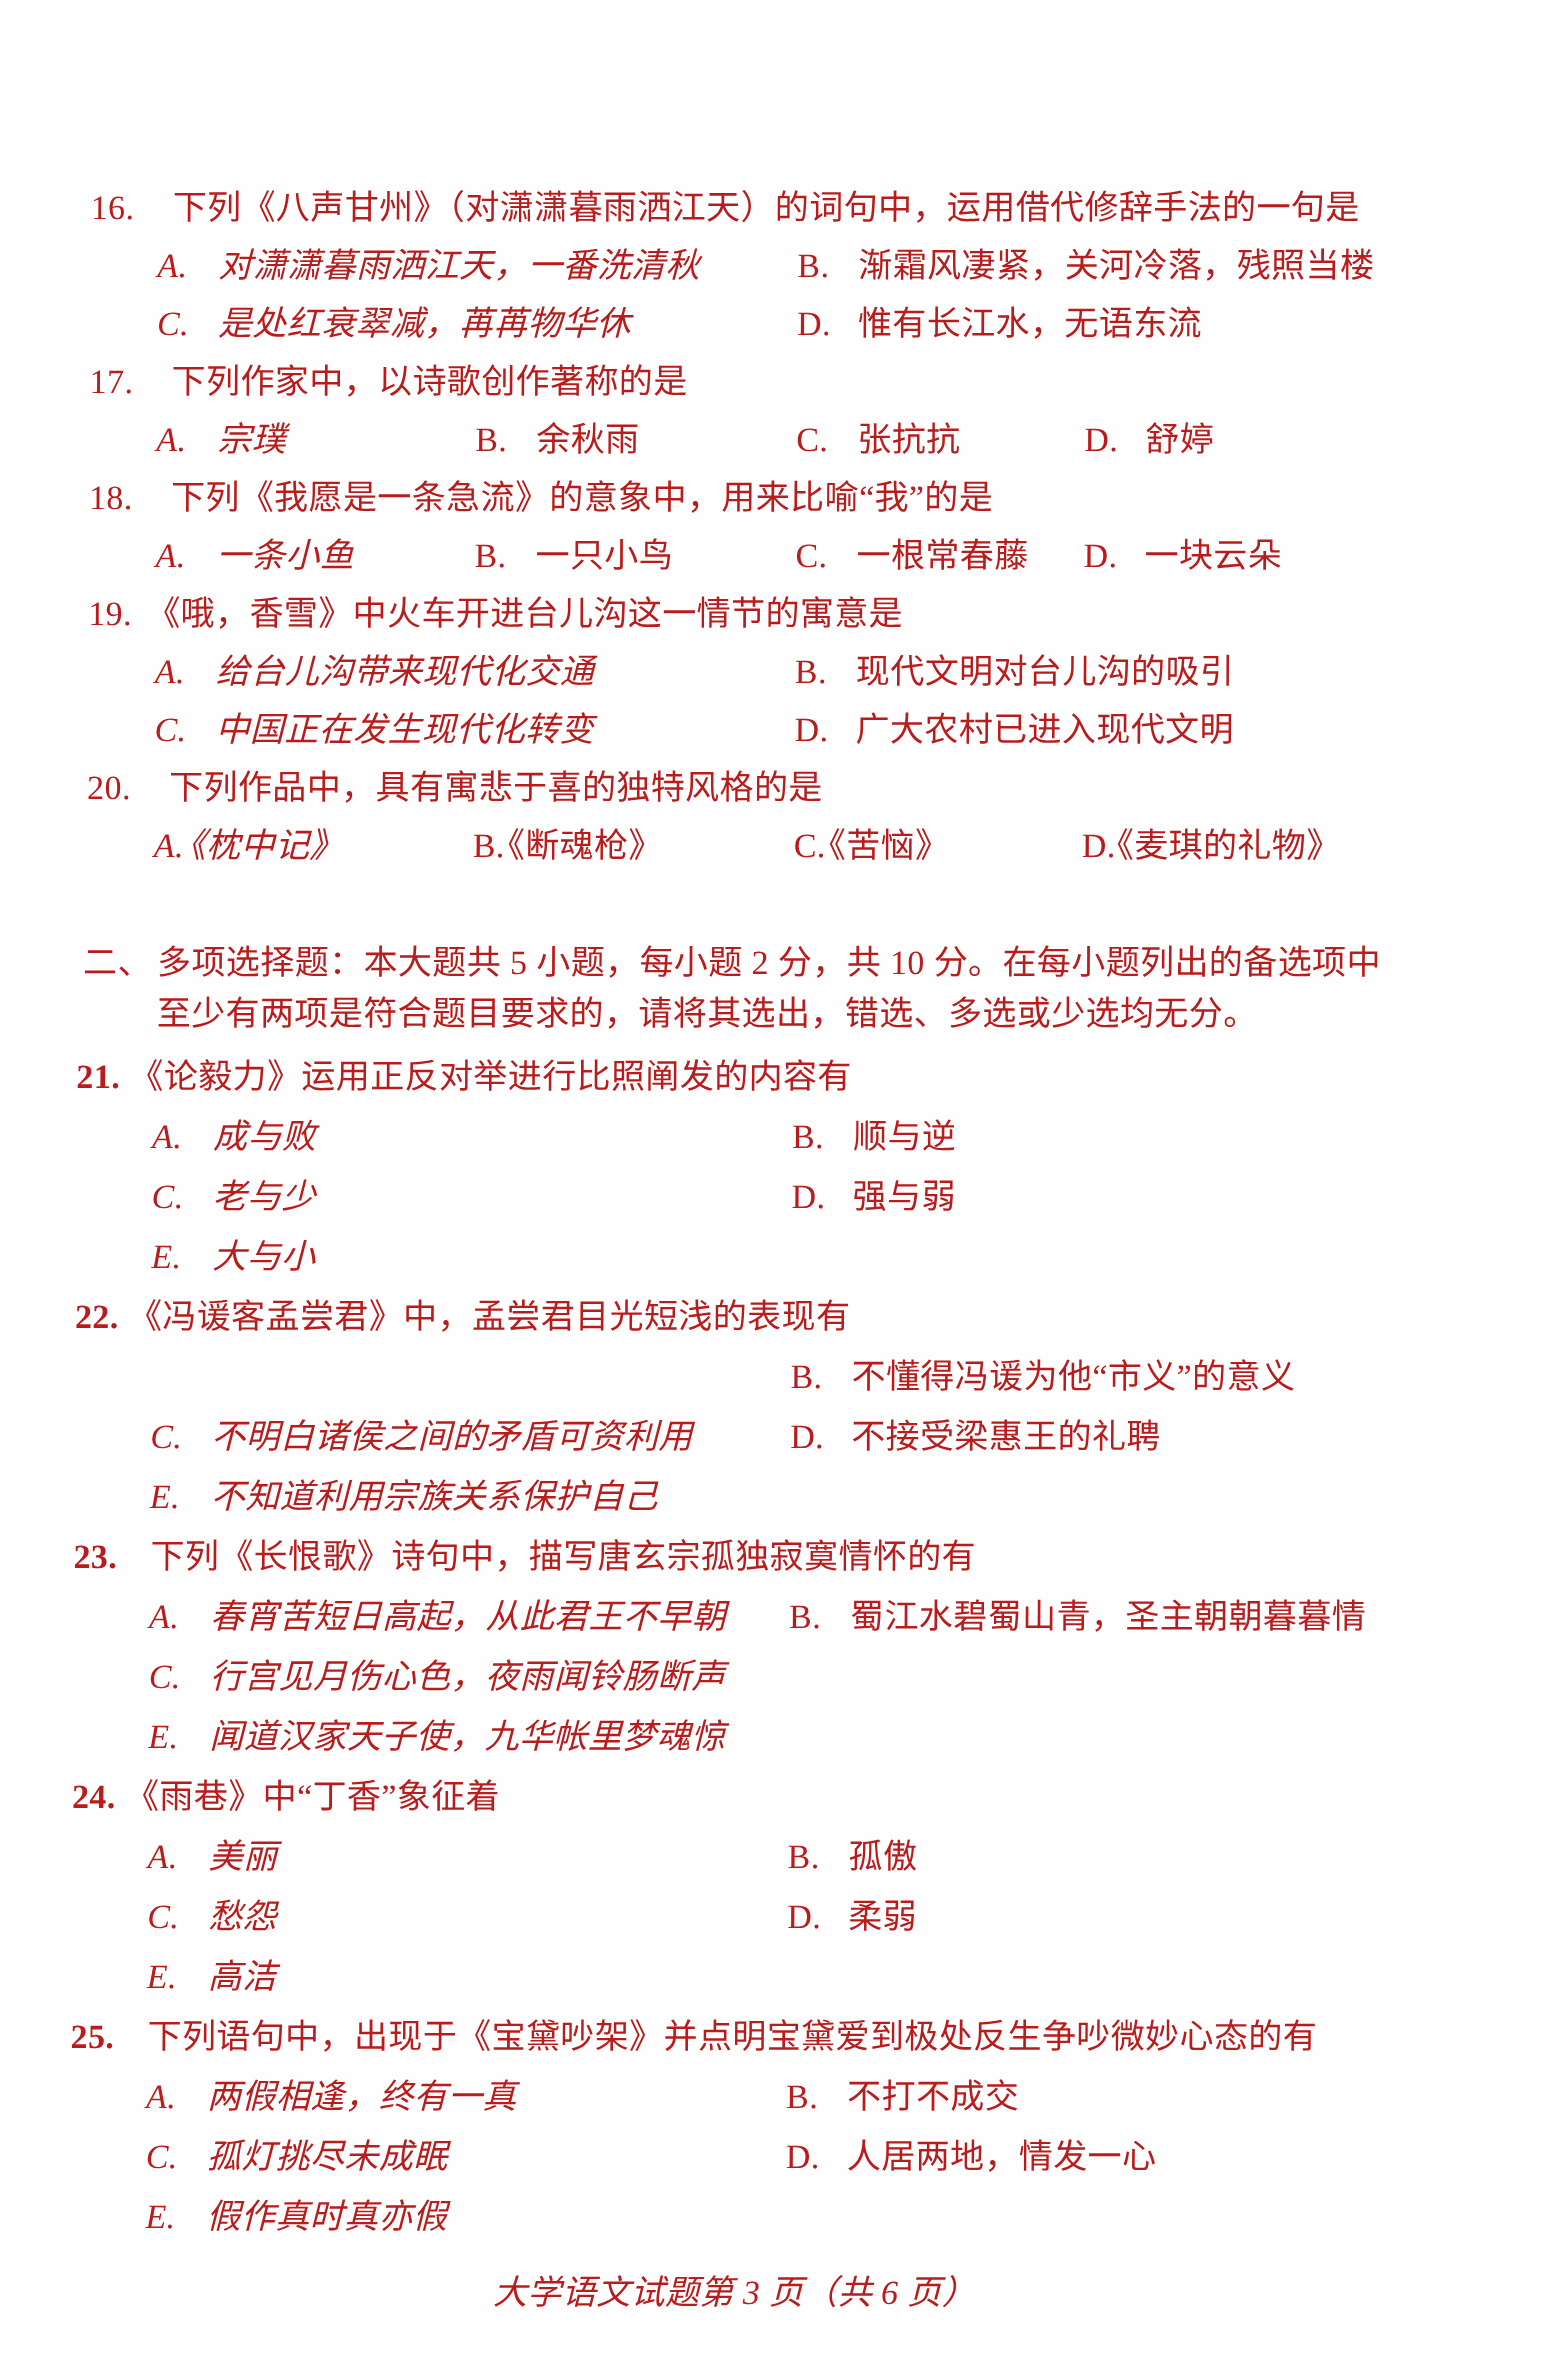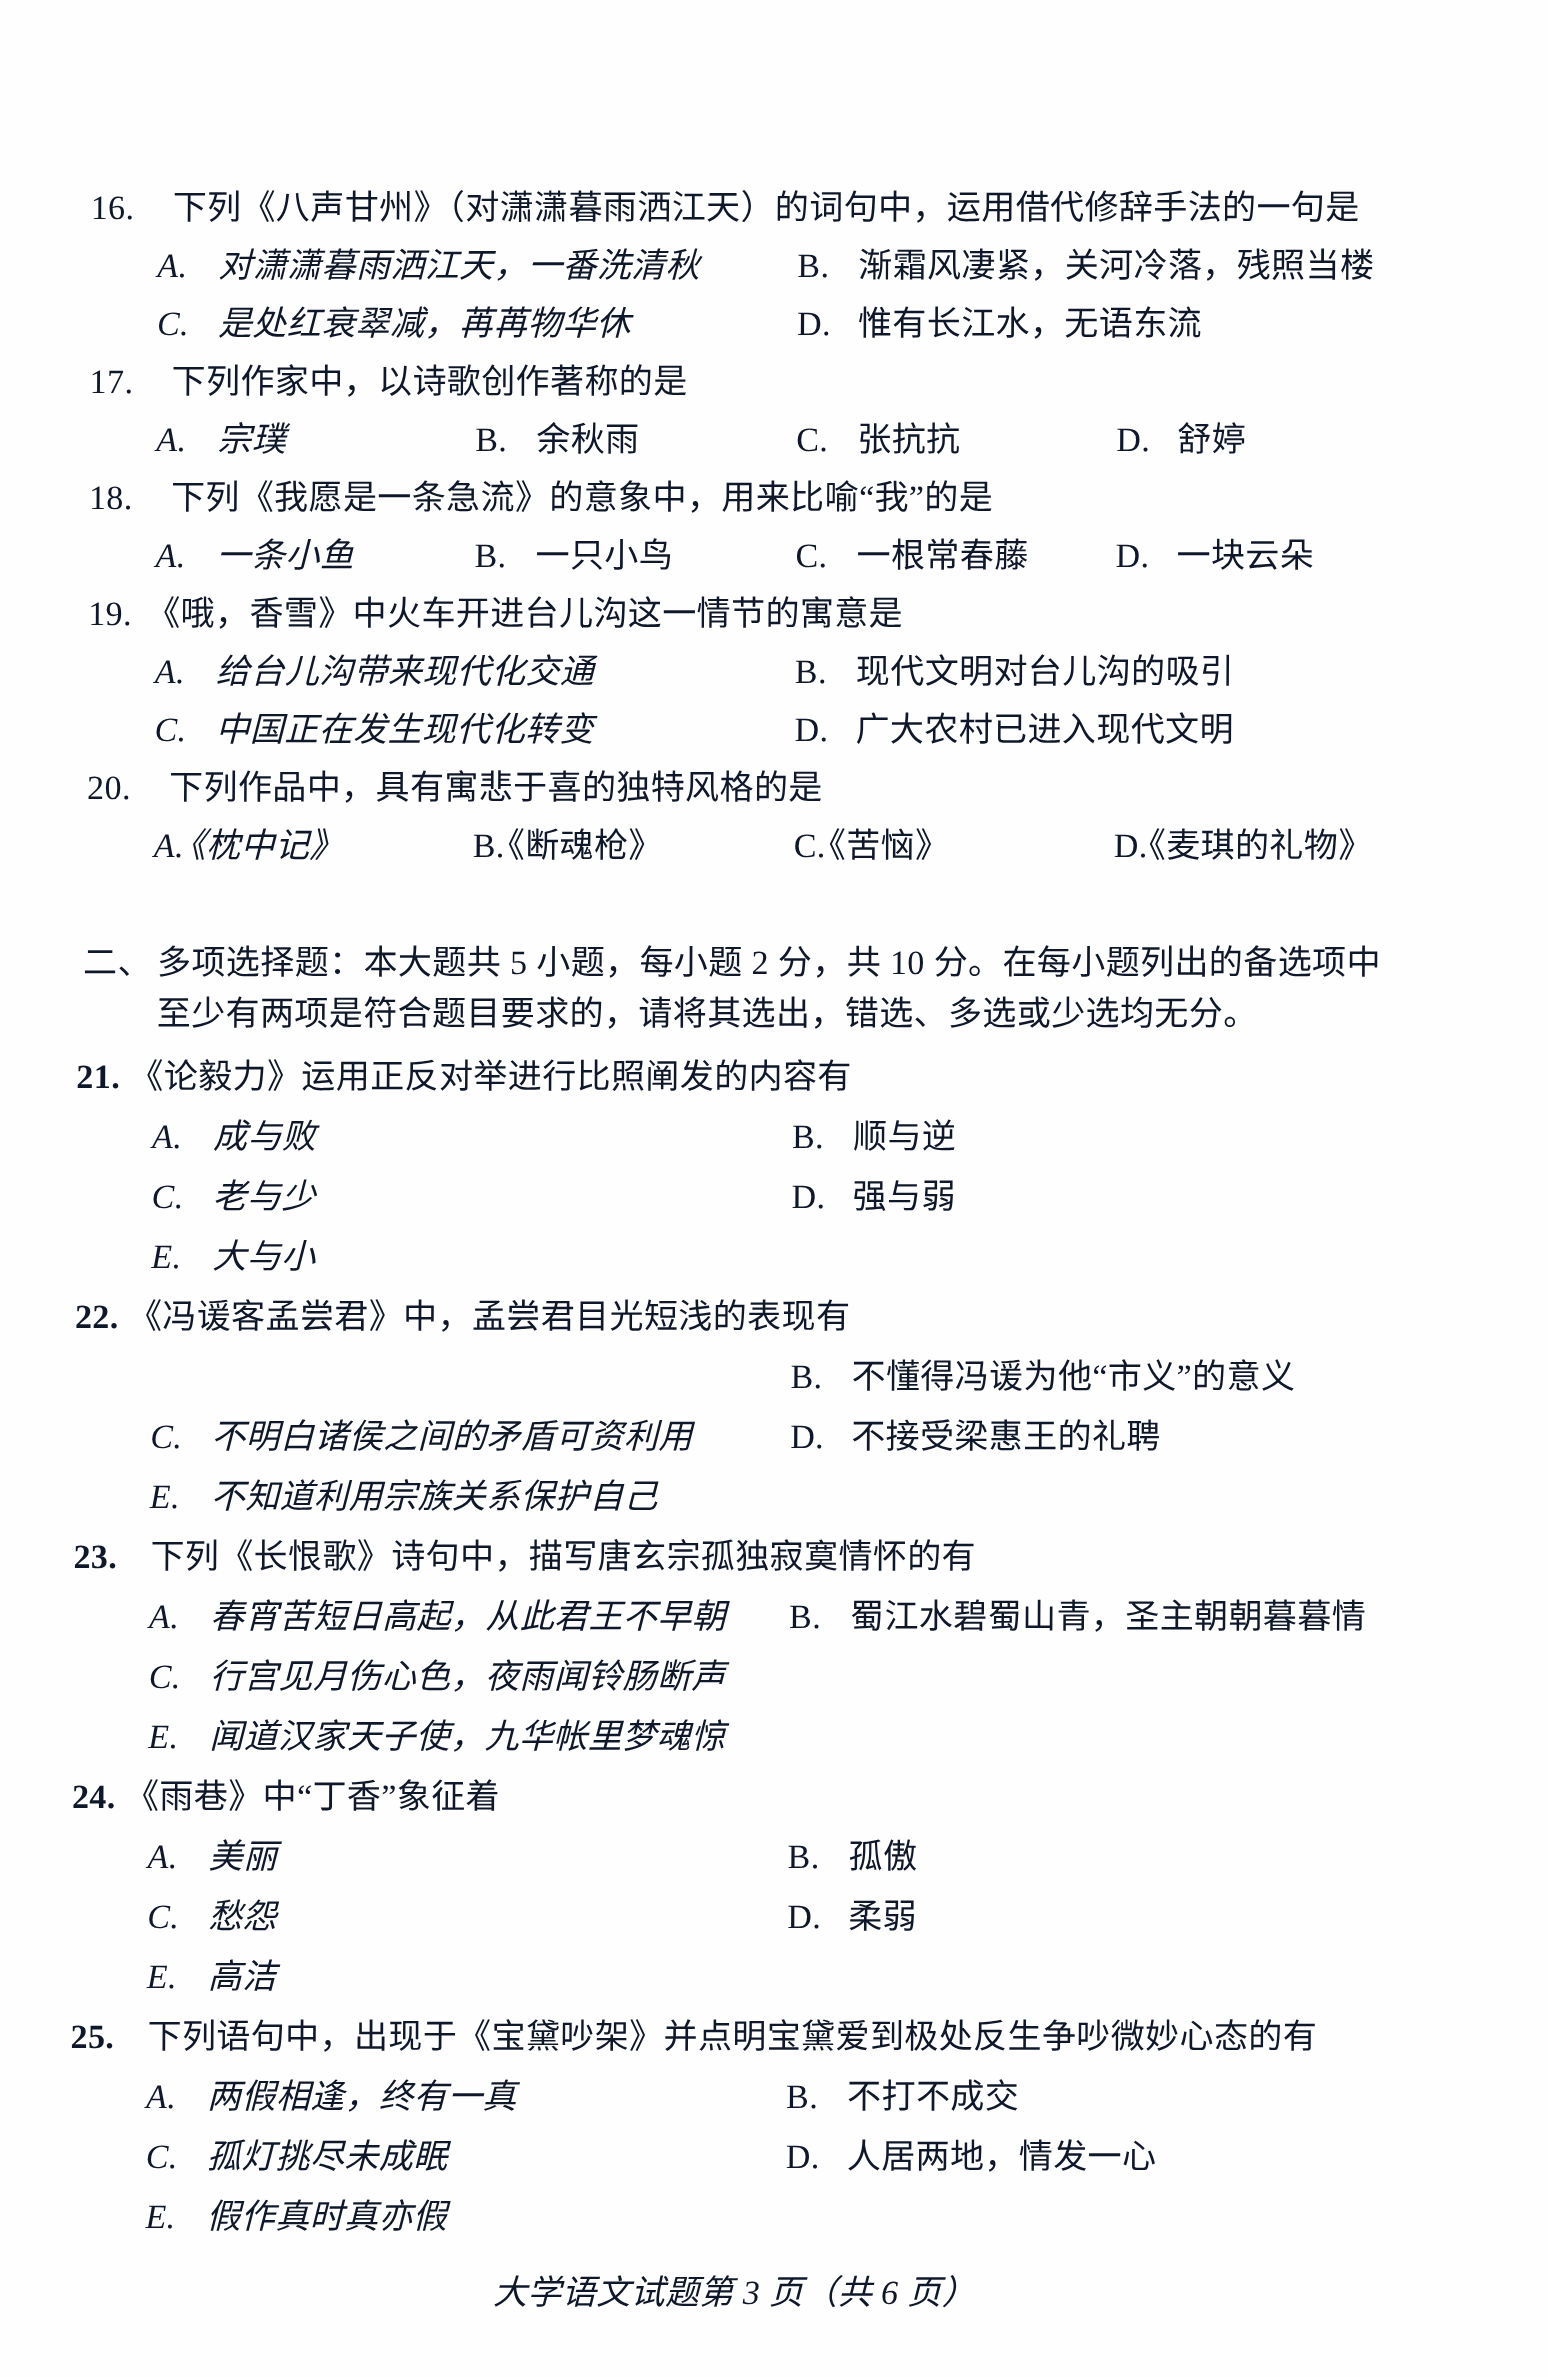--- a/index.html
+++ b/index.html
@@ -1,21 +1,21 @@
 <!DOCTYPE html>
 <html lang="zh-CN" style="font-size:13.8px"><head>
   <meta charset="utf-8">
   <style>
     html, body { margin: 0; padding: 0; background: #ffffff; }
     body { width: 1548px; height: 2377px; overflow: hidden; position: relative; }
     .page {
       position: absolute; left: 0; top: 0; width: 1548px; height: 2377px;
       background: #fefefe;
       font-family: "Liberation Serif", "DejaVu Serif", serif;
-      color: #0f172a;
+      color: #b91c1c;
       font-size: 34px;
       letter-spacing: 0.4px;
     }
     .sheet {
       position: absolute; left: 0; top: 0; width: 1548px; height: 2377px;
       transform: skewX(-0.35deg); transform-origin: 0 0;
     }
     .block { position: absolute; left: 0; width: 1548px; }
     .line { position: relative; white-space: nowrap; }
 
@@ -38,21 +38,21 @@
     .part2 .qtext { left: 160px; }
 
     .qnum { position: absolute; }
     .qtext { position: absolute; }
     .qtext.lead-bracket { margin-left: -24px; }
 
     .opt { position: absolute; top: 0; }
     .col-a { left: 159px; font-style: italic; }
     .col-b { left: 478px; }
     .col-c { left: 799px; }
-    .col-d { left: 1119px; }
+    .col-d { left: 1087px; }
     .opt-letter { display: inline-block; width: 61px; }
     .opt-text.lead-bracket { margin-left: -43px; }
 
     .footer { position: absolute; left: 507px; top: 2267px; height: 52px; line-height: 52px; white-space: nowrap; font-style: italic; }
   </style>
 </head>
 <body>
 
 <div class="page">
   <div class="sheet">

